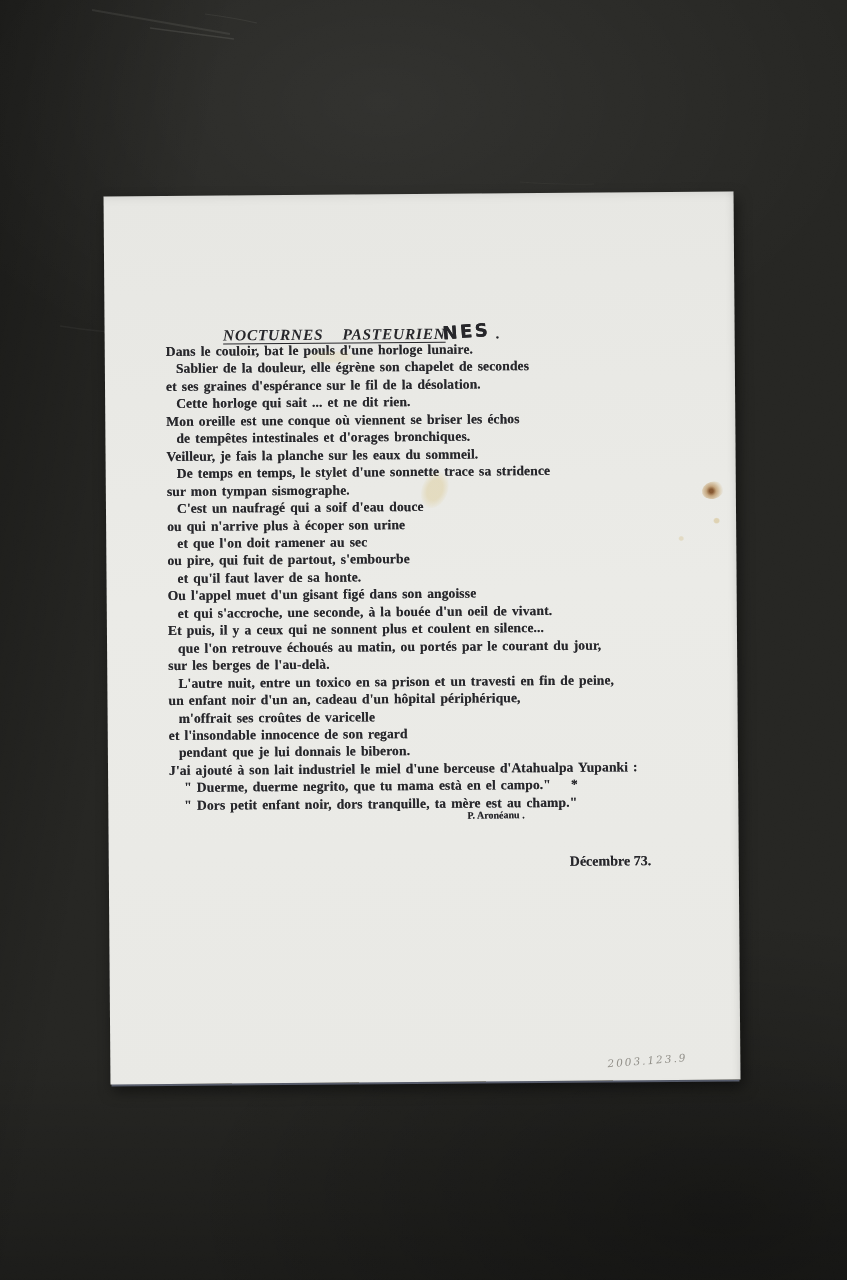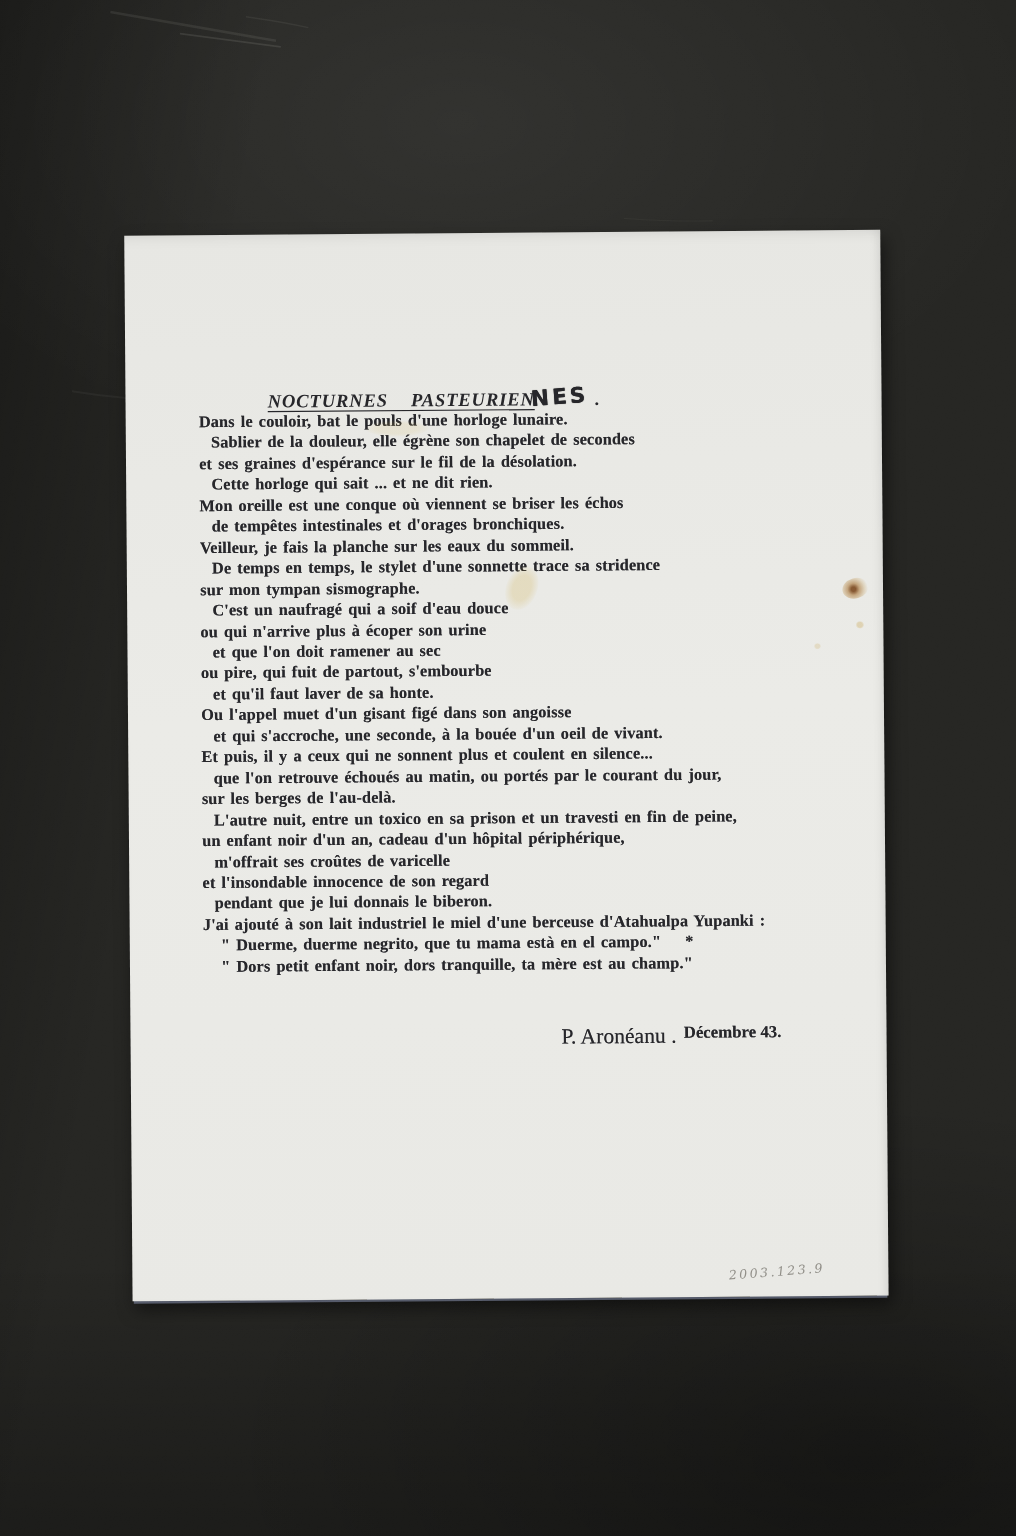--- a/index.html
+++ b/index.html
@@ -48,22 +48,22 @@
     text-shadow:0 0 0.6px #111;
   }
   .title-suffix{margin-left:5px;font-style:normal;}
   .poem{
     position:absolute;left:61px;top:147px;
     font-weight:bold;font-size:13.6px;line-height:17.45px;color:#26262a;
     white-space:pre;letter-spacing:0.1px;word-spacing:1.5px;
     text-shadow:0 0 0.4px rgba(40,40,48,0.65);
   }
   .signature{
-    position:absolute;left:359px;top:660px;
-    font-weight:normal;font-size:18px;color:#26262a;white-space:pre;
+    position:absolute;left:359px;top:616px;
+    font-weight:bold;font-size:10px;color:#26262a;white-space:pre;
     text-shadow:0 0 0.4px rgba(40,40,48,0.65);
   }
   .docdate{
     position:absolute;left:461px;top:661px;
     font-weight:bold;font-size:14px;color:#26262a;white-space:pre;
     text-shadow:0 0 0.4px rgba(40,40,48,0.65);
   }
   .pencil{
     position:absolute;left:497px;top:862px;
     font-family:"DejaVu Serif", serif;font-style:italic;
@@ -116,21 +116,21 @@
 
   <div class="paper">
 
     <div class="doc-title">
       <span class="title-underline"><span class="title-typed">NOCTURNES  PASTEURIEN</span><span class="title-hand">NES</span></span><span class="title-suffix">.</span>
     </div>
 
     <div class="poem"><div class="poem-line">Dans le couloir, bat le pouls d'une horloge lunaire.</div><div class="poem-line">  Sablier de la douleur, elle égrène son chapelet de secondes</div><div class="poem-line">et ses graines d'espérance sur le fil de la désolation.</div><div class="poem-line">  Cette horloge qui sait ... et ne dit rien.</div><div class="poem-line">Mon oreille est une conque où viennent se briser les échos</div><div class="poem-line">  de tempêtes intestinales et d'orages bronchiques.</div><div class="poem-line">Veilleur, je fais la planche sur les eaux du sommeil.</div><div class="poem-line">  De temps en temps, le stylet d'une sonnette trace sa stridence</div><div class="poem-line">sur mon tympan sismographe.</div><div class="poem-line">  C'est un naufragé qui a soif d'eau douce</div><div class="poem-line">ou qui n'arrive plus à écoper son urine</div><div class="poem-line">  et que l'on doit ramener au sec</div><div class="poem-line">ou pire, qui fuit de partout, s'embourbe</div><div class="poem-line">  et qu'il faut laver de sa honte.</div><div class="poem-line">Ou l'appel muet d'un gisant figé dans son angoisse</div><div class="poem-line">  et qui s'accroche, une seconde, à la bouée d'un oeil de vivant.</div><div class="poem-line">Et puis, il y a ceux qui ne sonnent plus et coulent en silence...</div><div class="poem-line">  que l'on retrouve échoués au matin, ou portés par le courant du jour,</div><div class="poem-line">sur les berges de l'au-delà.</div><div class="poem-line">  L'autre nuit, entre un toxico en sa prison et un travesti en fin de peine,</div><div class="poem-line">un enfant noir d'un an, cadeau d'un hôpital périphérique,</div><div class="poem-line">  m'offrait ses croûtes de varicelle</div><div class="poem-line">et l'insondable innocence de son regard</div><div class="poem-line">  pendant que je lui donnais le biberon.</div><div class="poem-line">J'ai ajouté à son lait industriel le miel d'une berceuse d'Atahualpa Yupanki :</div><div class="poem-line">   " Duerme, duerme negrito, que tu mama està en el campo."    *</div><div class="poem-line">   " Dors petit enfant noir, dors tranquille, ta mère est au champ."</div></div>
 
     <div class="signature">P. Aronéanu .</div>
-    <div class="docdate">Décembre 43.</div>
+    <div class="docdate">Décembre 73.</div>
 
     <div class="stain stain-brown"></div>
     <div class="stain stain-yellow-streak"></div>
     <div class="stain stain-smudge"></div>
     <div class="stain stain-dot-a"></div>
     <div class="stain stain-dot-b"></div>
 
     <div class="pencil">2003.123.9</div>
   </div>
 

